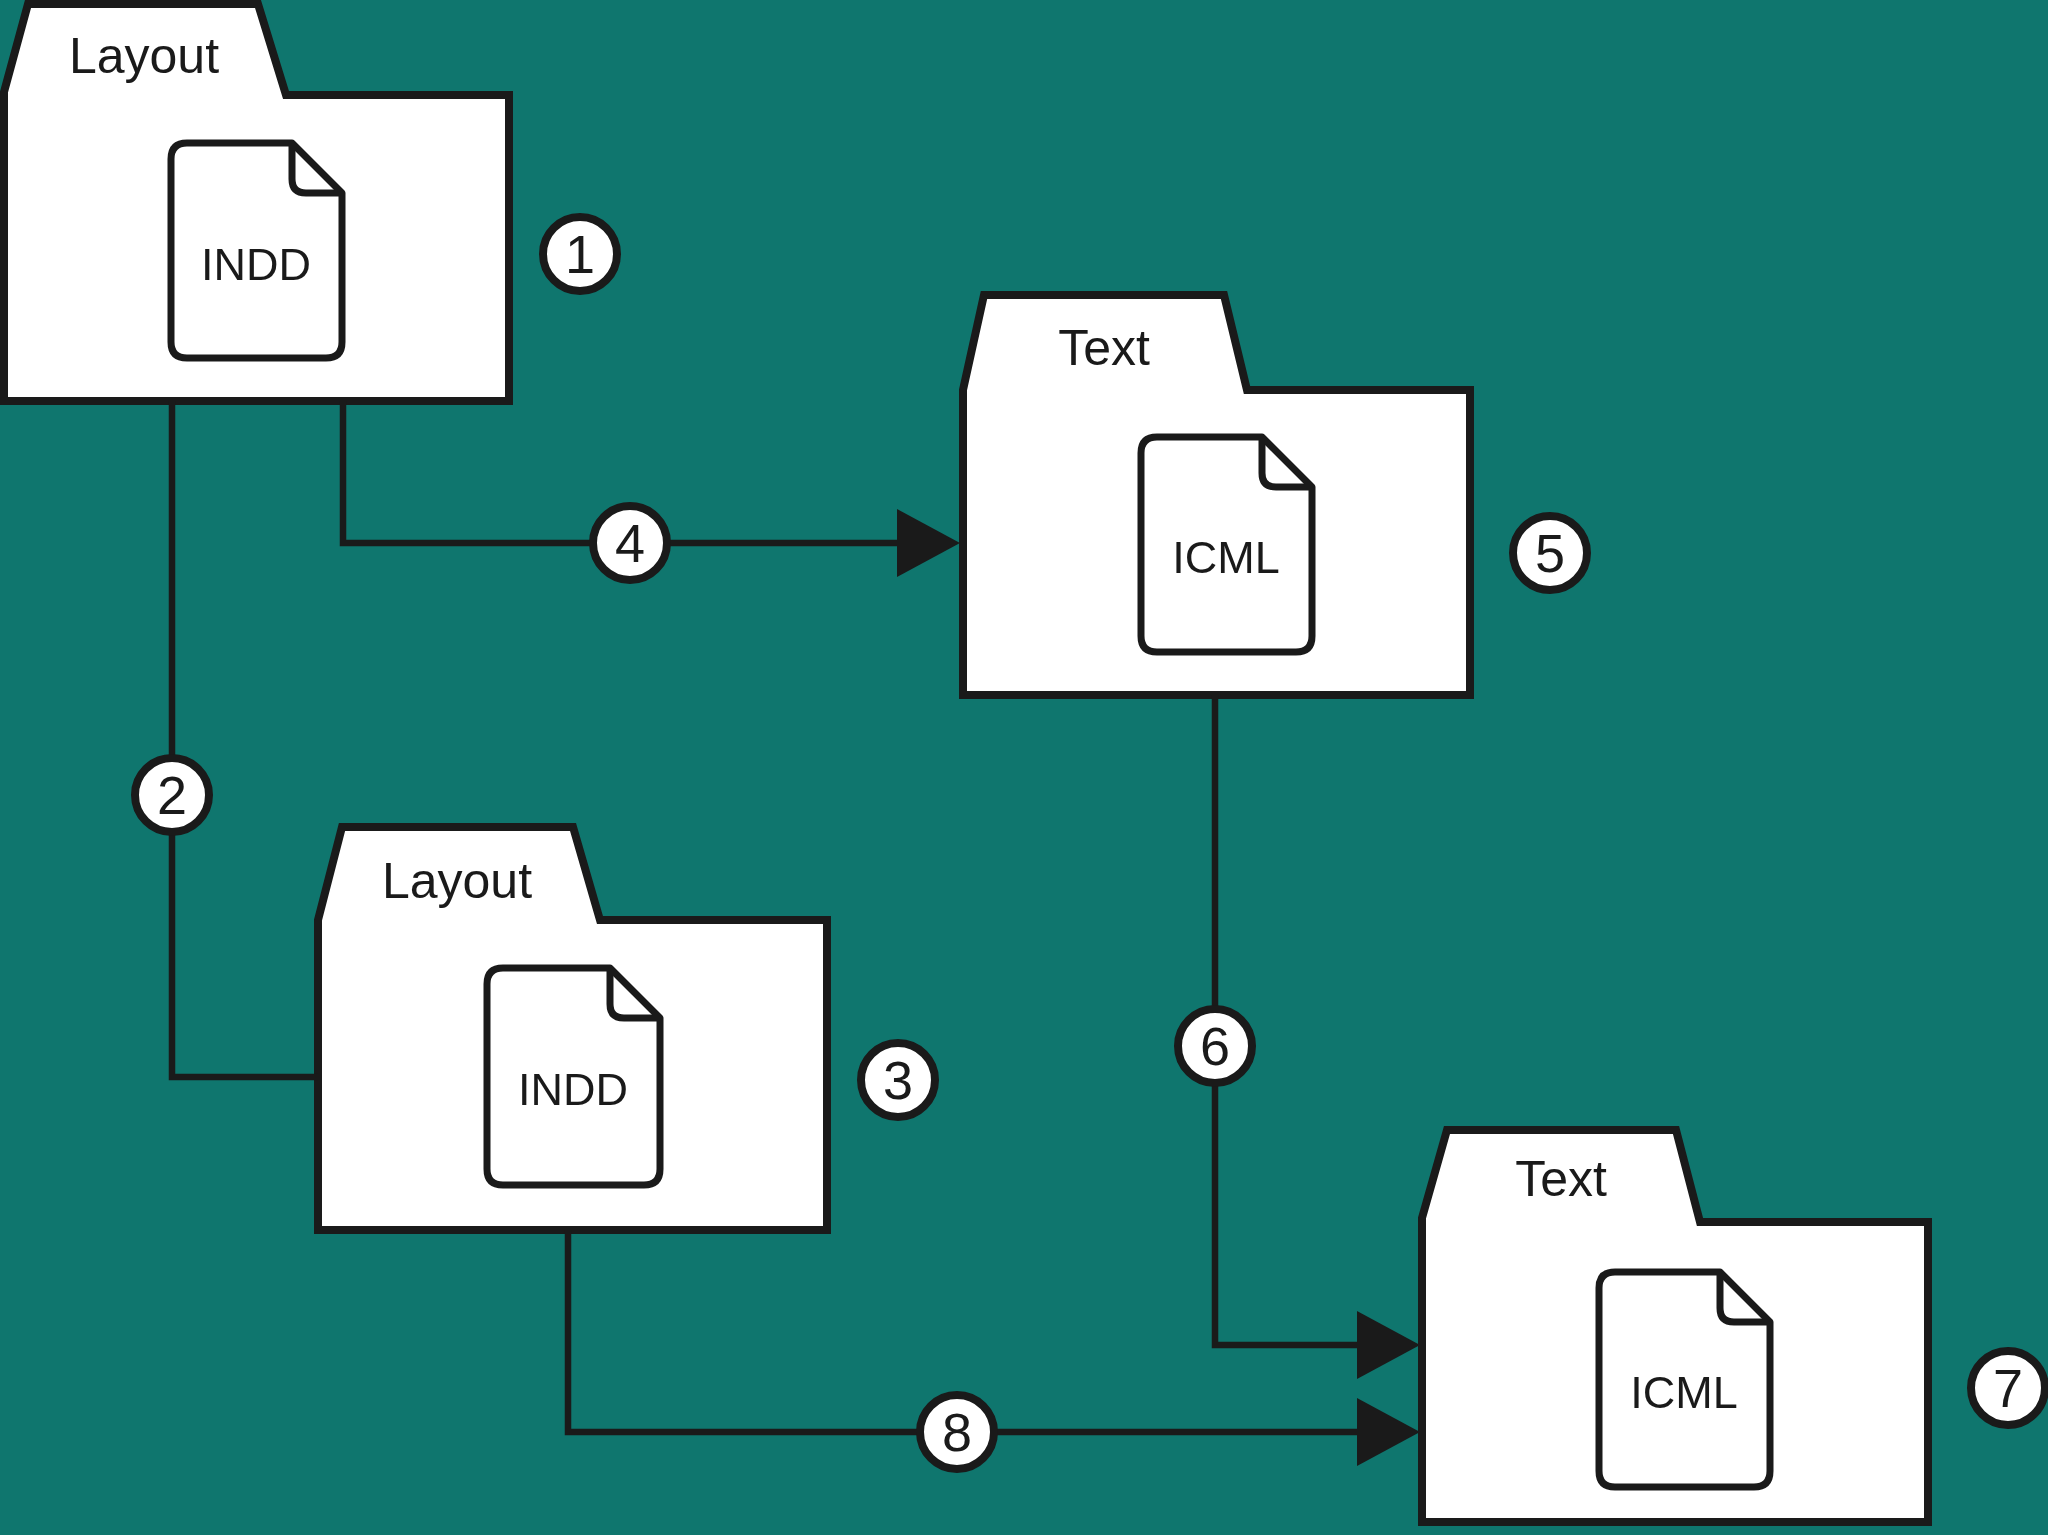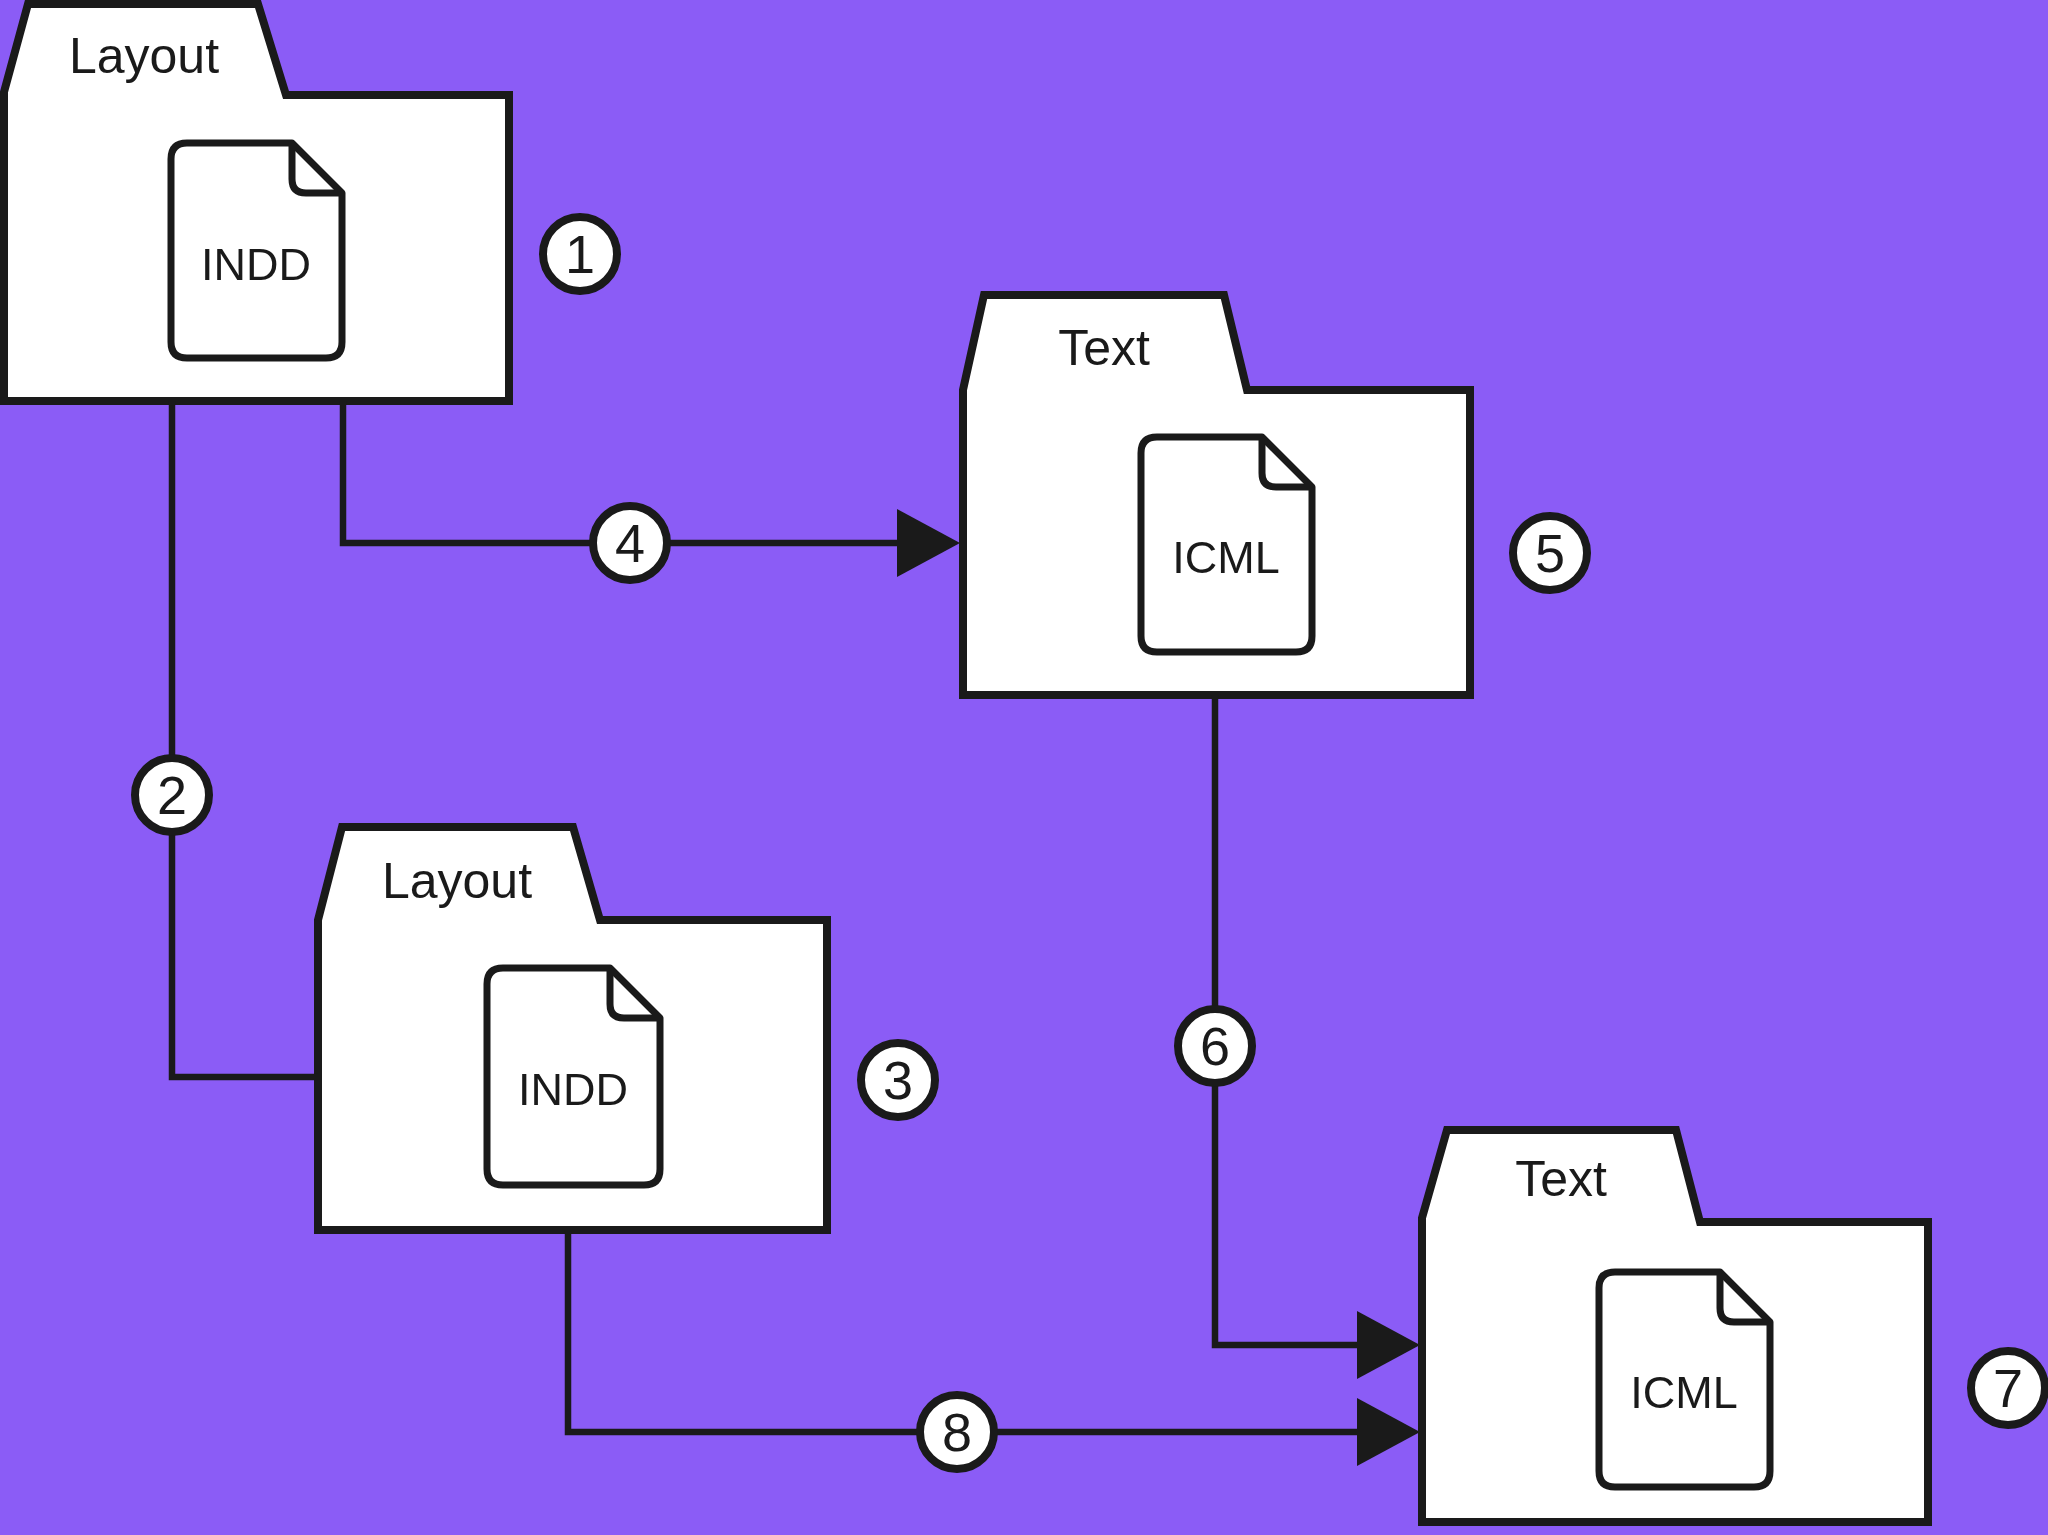--- a/index.html
+++ b/index.html
@@ -4,21 +4,21 @@
 <style>
   html, body {
     margin: 0;
     padding: 0;
     background: #ffffff;
   }
   .stage {
     position: relative;
     width: 2048px;
     height: 1535px;
-    background: #8b5cf6;
+    background: #0f766e;
     font-family: "Liberation Sans", sans-serif;
   }
   svg { display: block; }
   .folder-shape {
     fill: #ffffff;
     stroke: #1a1a1a;
     stroke-width: 8;
     stroke-linejoin: miter;
   }
   .doc-shape {

